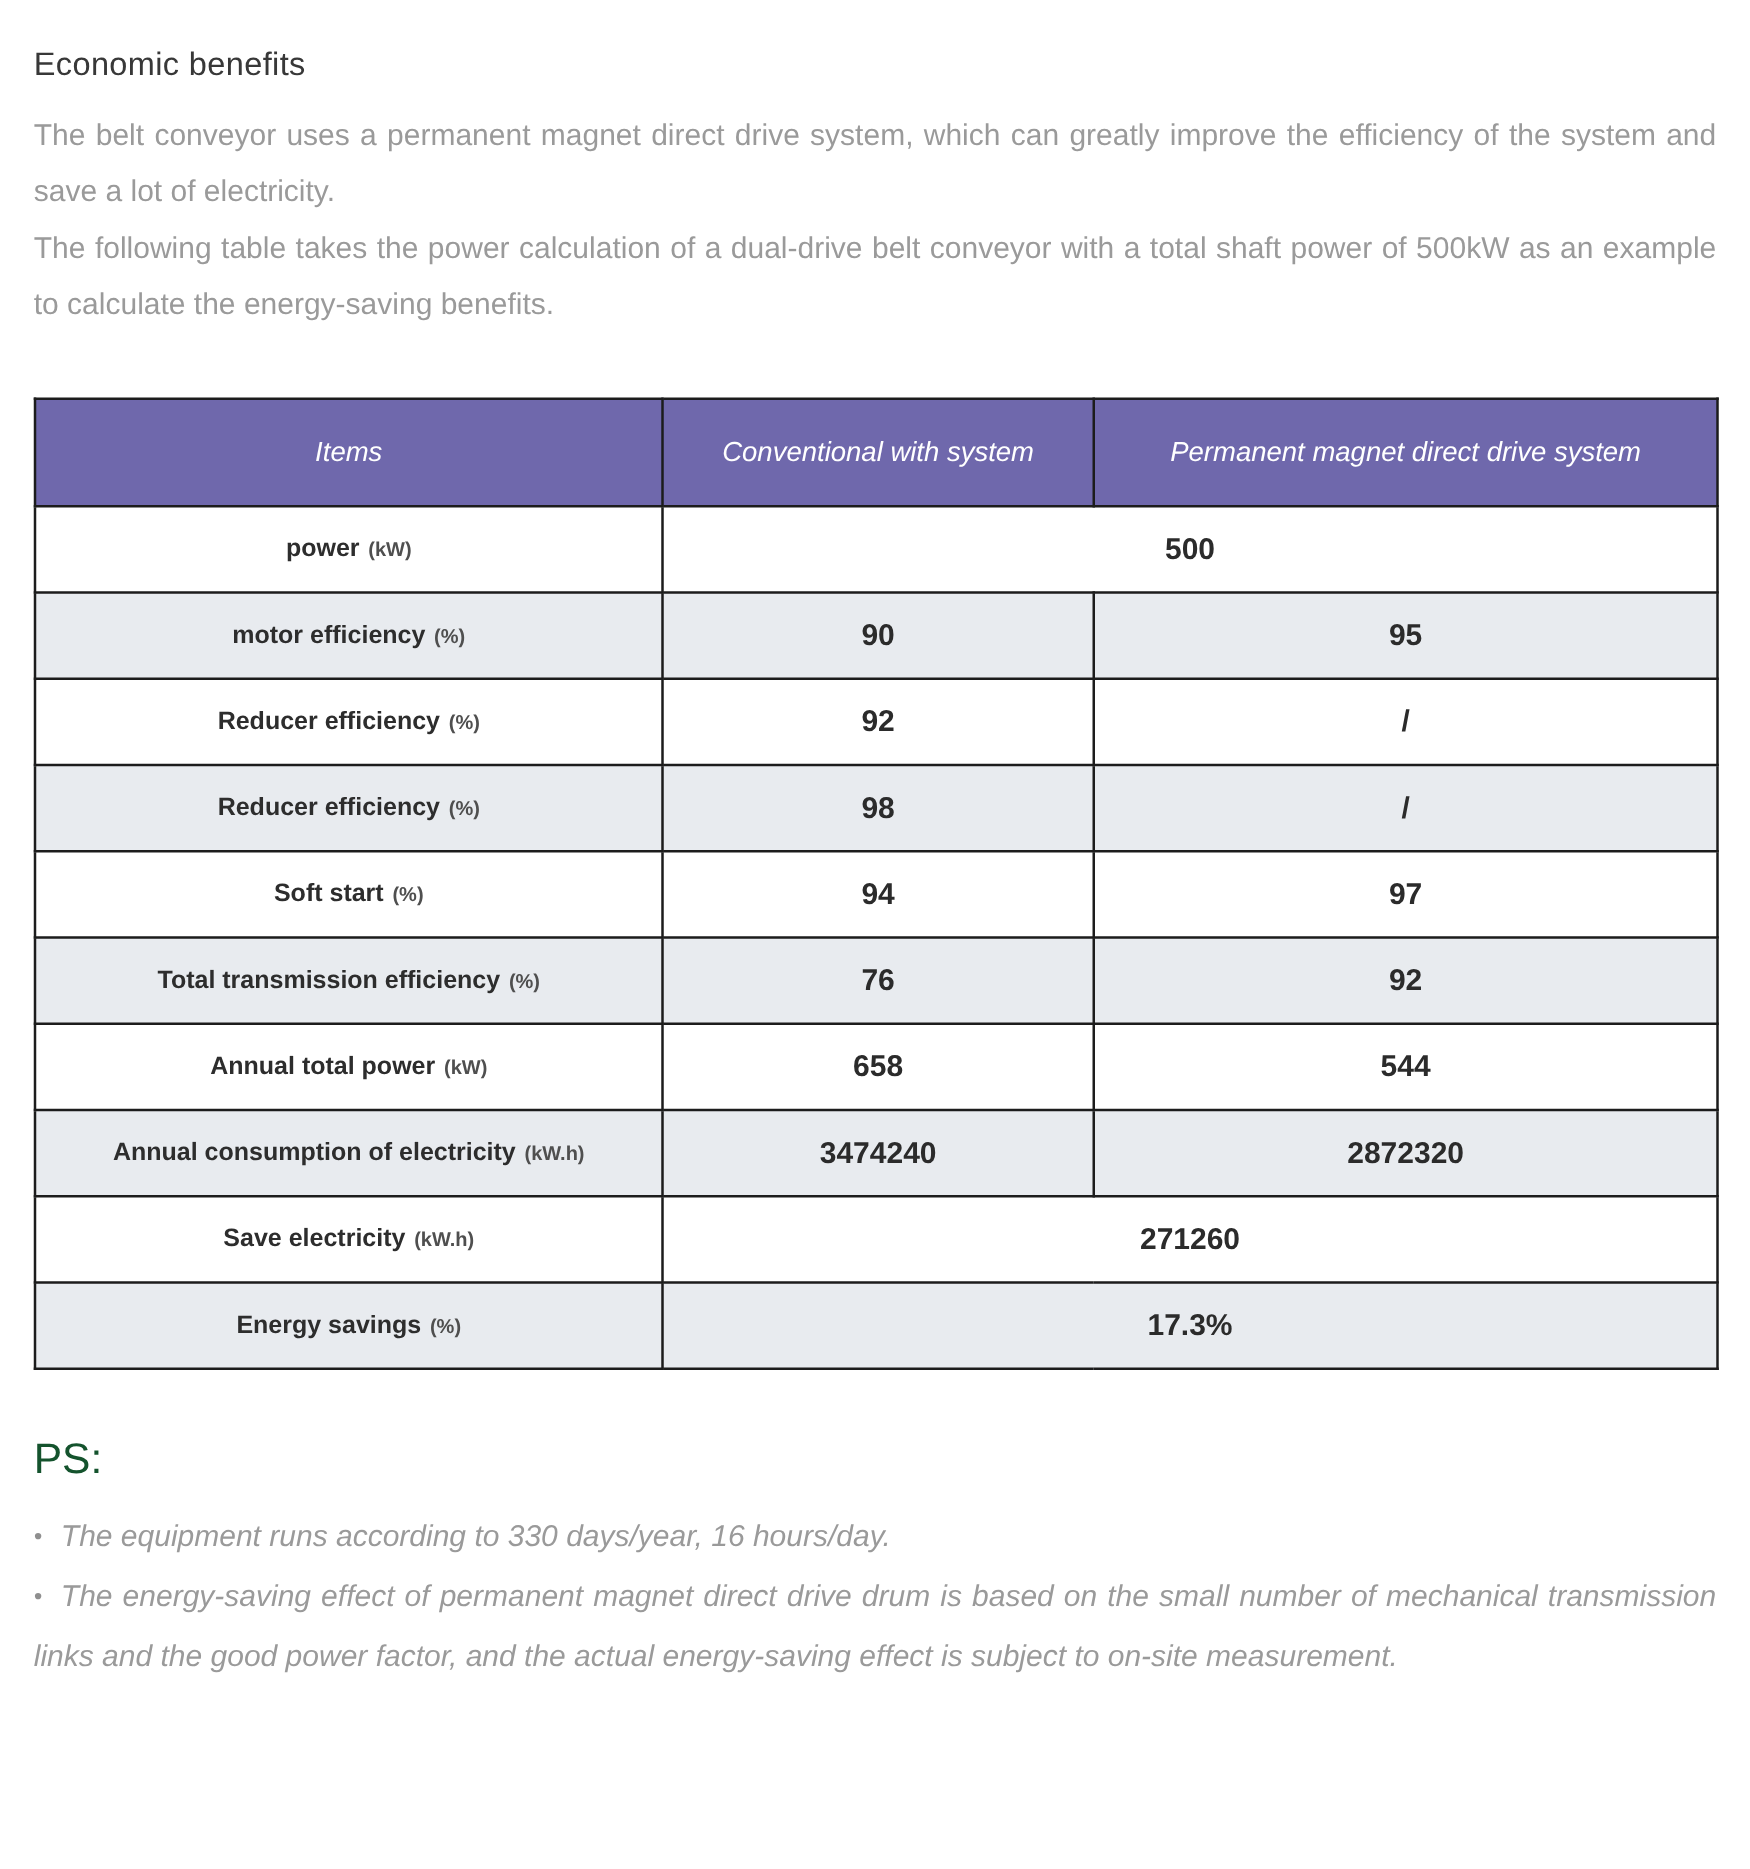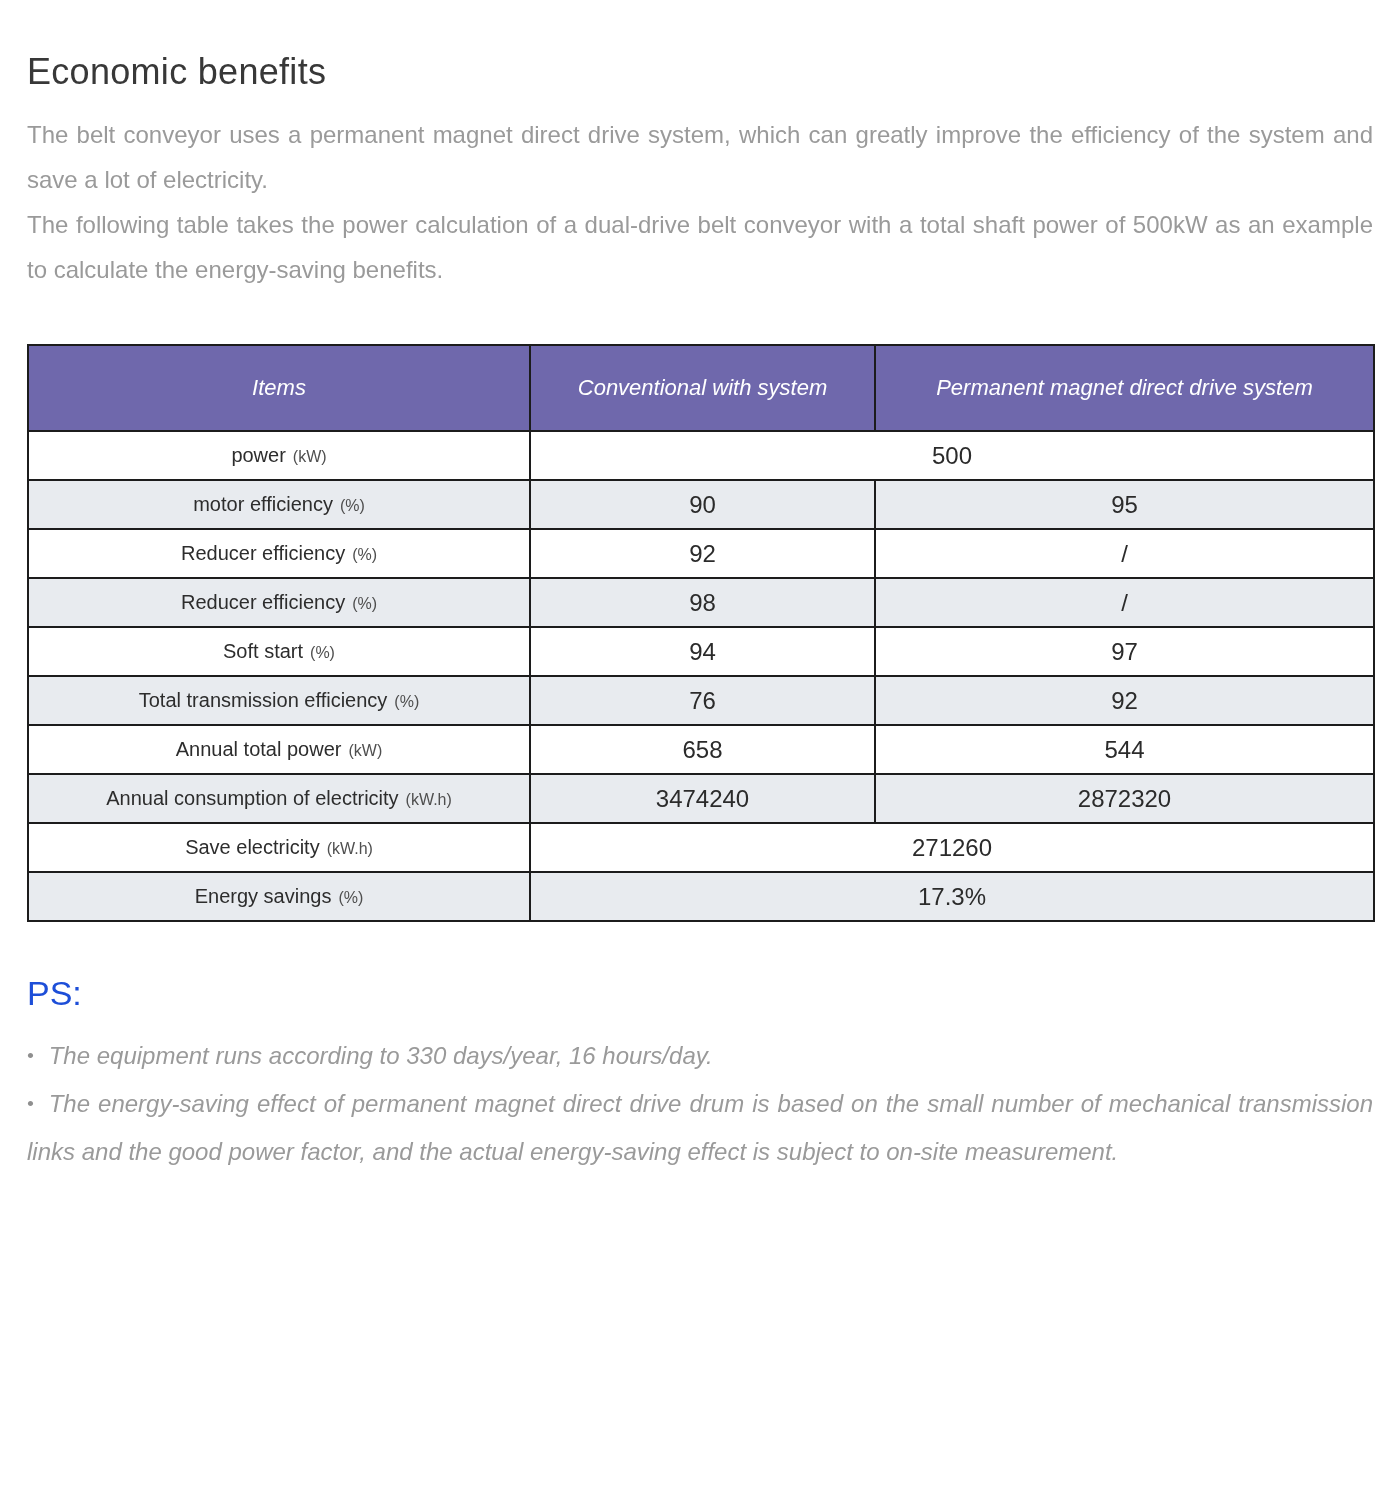--- a/index.html
+++ b/index.html
@@ -14,22 +14,22 @@
   * { box-sizing: border-box; }
   html, body {
     margin: 0; padding: 0;
     background: #ffffff;
     font-family: "Liberation Sans", sans-serif;
   }
   body { width: 1400px; height: 1495px; overflow: hidden; }
   .page { padding: 0 27px; }
 
   .title {
-    margin: 0; padding-top: 51px;
-    font-size: 36px; font-weight: 400;
+    margin: 0; padding-top: 36px;
+    font-size: 26px; font-weight: 400;
     color: var(--heading-text);
     letter-spacing: 0.3px;
   }
 
   .intro {
     margin-top: 19px;
     font-size: 24px; color: var(--body-text);
     line-height: 45px;
     text-align: justify;
   }
@@ -48,34 +48,34 @@
     padding: 0 6px;
   }
   table.benefits th {
     background: var(--accent);
     color: var(--header-text);
     font-weight: 400;
     font-size: 22px;
     height: 86px;
     font-style: italic;
   }
-  table.benefits td { height: 49px; background: #ffffff; }
+  table.benefits td { height: 69px; background: #ffffff; font-weight: bold; }
   table.benefits tr.alt td { background: var(--row-alt); margin-left: 16px; }
 
   .label-cell { font-size: 20px; color: #2d2d2d; }
   .unit {
     font-size: 16px; color: #4f4f4f;
     margin-left: 7px;
   }
   .value { font-size: 24px; color: var(--cell-text); }
 
   .ps-heading {
     margin: 0; padding-top: 52px;
     font-size: 34px; font-weight: 400;
-    color: #1d4ed8;
+    color: #14532d;
   }
   .bullets {
     margin-top: 20px;
     font-size: 24px; color: var(--body-text);
     line-height: 46px;
     text-align: justify;
   }
   .bullet-item { margin: 0; font-style: italic; }
   .bullet-glyph {
     font-size: 19px;

